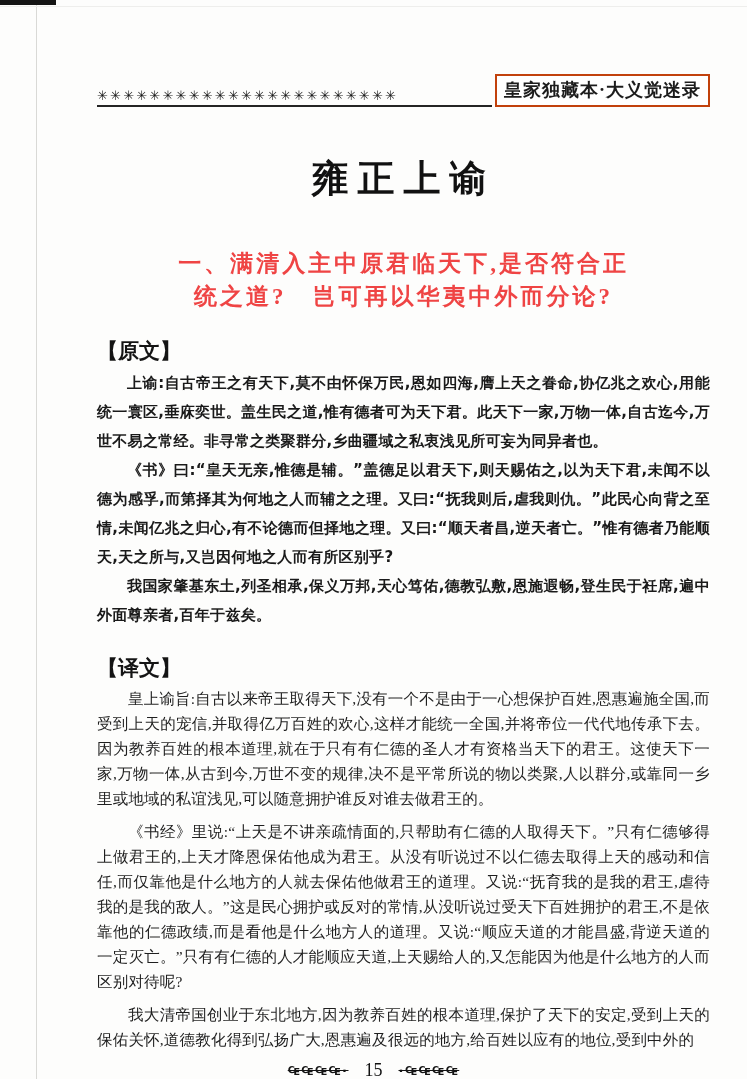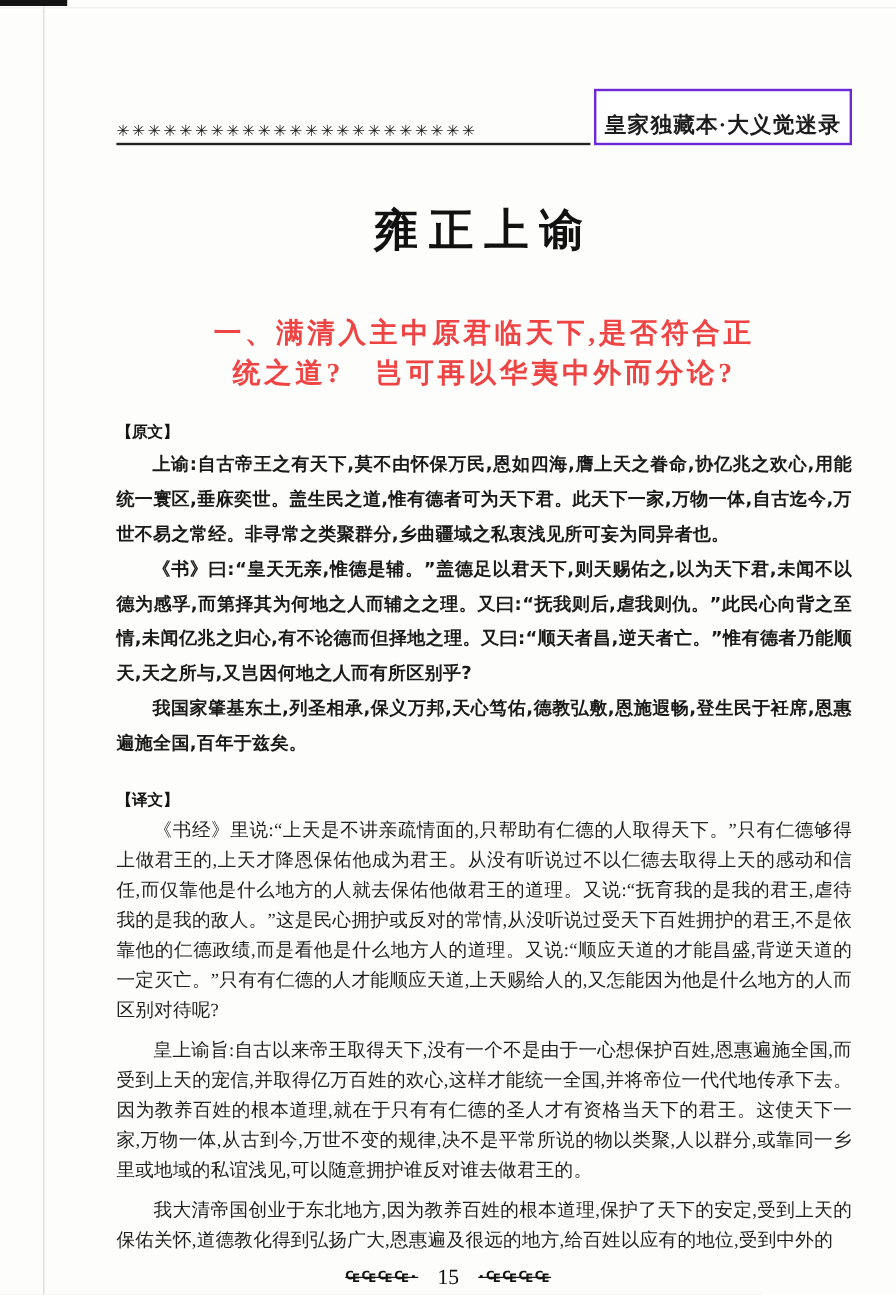--- a/index.html
+++ b/index.html
@@ -31,22 +31,22 @@
     font-weight:bold;
     letter-spacing:2.2px;
     white-space:nowrap;
     overflow:hidden;
     color:#161616;
     border-bottom:2px solid #242424;
     padding-bottom:1px;
     line-height:16px;
   }
   .book-label{
-    border:2px solid #6d28d9;
-    padding:16px 7px 3px 7px;
+    border:2px solid #c2410c;
+    padding:2px 7px 3px 7px;
     font-size:18px;
     font-weight:bold;
     white-space:nowrap;
     margin-left:3px;
     letter-spacing:1px;
     background:#fff;
   }
   h1.page-title{
     margin:50px 0 12px 0;
     text-align:center;
@@ -61,21 +61,21 @@
     text-align:center;
     font-size:23px;
     line-height:33px;
     font-weight:bold;
     letter-spacing:3px;
     color:#ef4444;
   }
   .section-label{
     margin-top:24px;
     font-family:"DejaVu Sans","Liberation Sans",sans-serif;
-    font-size:13px;
+    font-size:21px;
     font-weight:bold;
     color:#141414;
   }
   .original-block{
     margin-top:4px;
     font-family:"DejaVu Sans","Liberation Sans",sans-serif;
     font-weight:600;
     font-size:15px;
     line-height:29px;
     letter-spacing:0.3px;
@@ -133,28 +133,28 @@
   <h2 class="section-heading">
     <span>一、满清入主中原君临天下,是否符合正</span><br>
     <span>统之道?　岂可再以华夷中外而分论?</span>
   </h2>
 
   <div class="section-label">【原文】</div>
 
   <div class="original-block">
       <p>上谕:自古帝王之有天下,莫不由怀保万民,恩如四海,膺上天之眷命,协亿兆之欢心,用能统一寰区,垂庥奕世。盖生民之道,惟有德者可为天下君。此天下一家,万物一体,自古迄今,万世不易之常经。非寻常之类聚群分,乡曲疆域之私衷浅见所可妄为同异者也。</p>
       <p>《书》曰:“皇天无亲,惟德是辅。”盖德足以君天下,则天赐佑之,以为天下君,未闻不以德为感孚,而第择其为何地之人而辅之之理。又曰:“抚我则后,虐我则仇。”此民心向背之至情,未闻亿兆之归心,有不论德而但择地之理。又曰:“顺天者昌,逆天者亡。”惟有德者乃能顺天,天之所与,又岂因何地之人而有所区别乎?</p>
-      <p>我国家肇基东土,列圣相承,保义万邦,天心笃佑,德教弘敷,恩施遐畅,登生民于衽席,恩惠遍施全国,百年于兹矣。</p>
+      <p>我国家肇基东土,列圣相承,保义万邦,天心笃佑,德教弘敷,恩施遐畅,登生民于衽席,遍中外面尊亲者,百年于兹矣。</p>
     </div>
 
   <div class="section-label">【译文】</div>
 
   <div class="translation-block">
+      <p>皇上谕旨:自古以来帝王取得天下,没有一个不是由于一心想保护百姓,恩惠遍施全国,而受到上天的宠信,并取得亿万百姓的欢心,这样才能统一全国,并将帝位一代代地传承下去。因为教养百姓的根本道理,就在于只有有仁德的圣人才有资格当天下的君王。这使天下一家,万物一体,从古到今,万世不变的规律,决不是平常所说的物以类聚,人以群分,或靠同一乡里或地域的私谊浅见,可以随意拥护谁反对谁去做君王的。</p>
       <p>《书经》里说:“上天是不讲亲疏情面的,只帮助有仁德的人取得天下。”只有仁德够得上做君王的,上天才降恩保佑他成为君王。从没有听说过不以仁德去取得上天的感动和信任,而仅靠他是什么地方的人就去保佑他做君王的道理。又说:“抚育我的是我的君王,虐待我的是我的敌人。”这是民心拥护或反对的常情,从没听说过受天下百姓拥护的君王,不是依靠他的仁德政绩,而是看他是什么地方人的道理。又说:“顺应天道的才能昌盛,背逆天道的一定灭亡。”只有有仁德的人才能顺应天道,上天赐给人的,又怎能因为他是什么地方的人而区别对待呢?</p>
-      <p>皇上谕旨:自古以来帝王取得天下,没有一个不是由于一心想保护百姓,恩惠遍施全国,而受到上天的宠信,并取得亿万百姓的欢心,这样才能统一全国,并将帝位一代代地传承下去。因为教养百姓的根本道理,就在于只有有仁德的圣人才有资格当天下的君王。这使天下一家,万物一体,从古到今,万世不变的规律,决不是平常所说的物以类聚,人以群分,或靠同一乡里或地域的私谊浅见,可以随意拥护谁反对谁去做君王的。</p>
       <p>我大清帝国创业于东北地方,因为教养百姓的根本道理,保护了天下的安定,受到上天的保佑关怀,道德教化得到弘扬广大,恩惠遍及很远的地方,给百姓以应有的地位,受到中外的</p>
     </div>
 
   <footer>
     <span class="fleuron">₠₠₠₠·</span>
     <span class="pageno">15</span>
     <span class="fleuron">·₠₠₠₠</span>
   </footer>
 
 </div>

